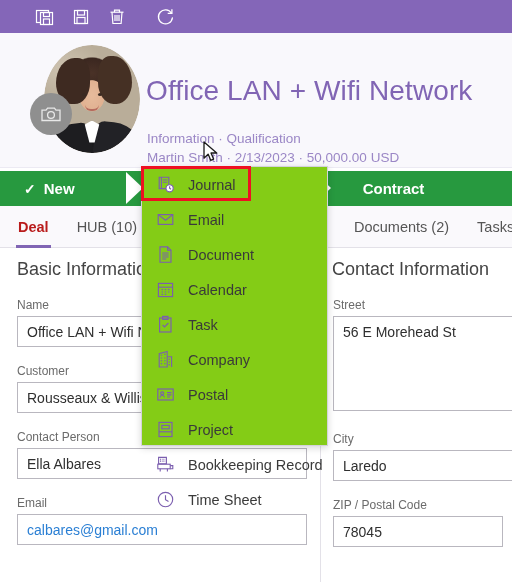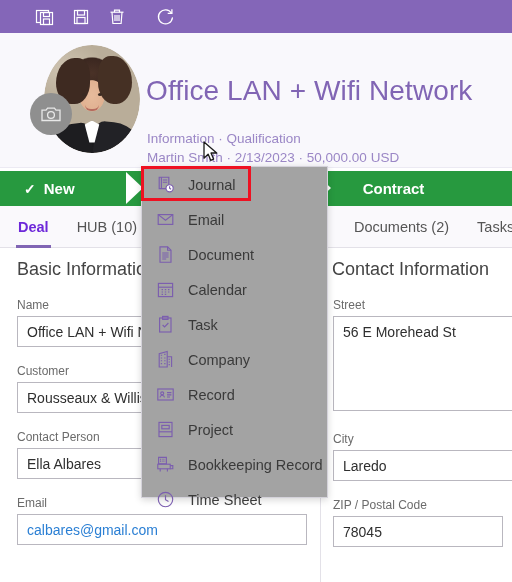--- a/index.html
+++ b/index.html
@@ -154,21 +154,21 @@
   .tabrow{
     position:absolute; left:0; top:0; width:100%; height:42px;
     background:#FAF9FC; border-bottom:1px solid #E3E1E8;
     display:flex; align-items:center;
   }
   .tab{
     position:relative; height:42px; display:flex; align-items:center;
     padding:0 14px; font-size:14.5px; color:#555; cursor:pointer;
     white-space:nowrap;
   }
-  .tab.sel{ color:#6d28d9; font-weight:700; }
+  .tab.sel{ color:#b91c1c; font-weight:700; }
   .tab.sel:after{
     content:""; position:absolute; left:12px; right:12px; bottom:0;
     height:3px; background:#8165B4;
   }
   .tabrow.l .tab:first-child{ margin-left:4px; }
   .tabrow.r .tab:first-child{ margin-left:19px; }
 
   .section-title{
     position:absolute; font-size:18px; color:#444; font-weight:400;
     white-space:nowrap;
@@ -182,22 +182,22 @@
     border:1px solid #B9B7BF; background:#fff;
     height:31px; display:flex; align-items:center;
     padding:0 9px; font-size:14px; color:#2f2f2f;
     white-space:nowrap; overflow:hidden; cursor:text;
   }
   .fbox.area{ height:95px; align-items:flex-start; padding-top:7px; }
   .fbox.link{ color:#2a7fd4; }
 
   
   .menu{
-    position:absolute; left:141px; top:166px; width:187px; height:332px;
-    background:#a3a3a3; border:1px solid #D4D2DA;
+    position:absolute; left:141px; top:166px; width:187px; height:280px;
+    background:#84cc16; border:1px solid #D4D2DA;
     box-shadow:0 2px 7px rgba(0,0,0,.16);
     z-index:50;
   }
   .mi{
     height:35px; display:flex; align-items:center; gap:13px;
     padding-left:14px; font-size:14.5px; color:#3a3a3a; cursor:pointer;
   }
   .mi svg{ display:block; flex:0 0 auto; }
   .mi .mlabel{ white-space:nowrap; }
   .hl-box{
@@ -461,21 +461,21 @@
 
   <div class="mi">
     <span>
       <svg width="19" height="19" viewBox="0 0 19 19" fill="none" stroke="#7B5EAF" stroke-width="1.15">
         <rect x="1.8" y="4" width="15.4" height="11"></rect>
         <circle cx="6.2" cy="8.3" r="1.5"></circle>
         <path d="M3.9 12.4c.3-1.5 1.2-2.2 2.3-2.2s2 .7 2.3 2.2"></path>
         <path d="M11 7.6h4.4M11 9.8h4.4M11 12h3"></path>
       </svg>
     </span>
-    <span class="mlabel">Record</span>
+    <span class="mlabel">Postal</span>
   </div>
 
   <div class="mi">
     <span>
       <svg width="19" height="19" viewBox="0 0 19 19" fill="none" stroke="#7B5EAF" stroke-width="1.15">
         <rect x="3" y="2.4" width="13" height="14.2"></rect>
         <rect x="5.8" y="5.4" width="7.4" height="3.4"></rect>
         <path d="M3 11.8h13"></path>
       </svg>
     </span>

